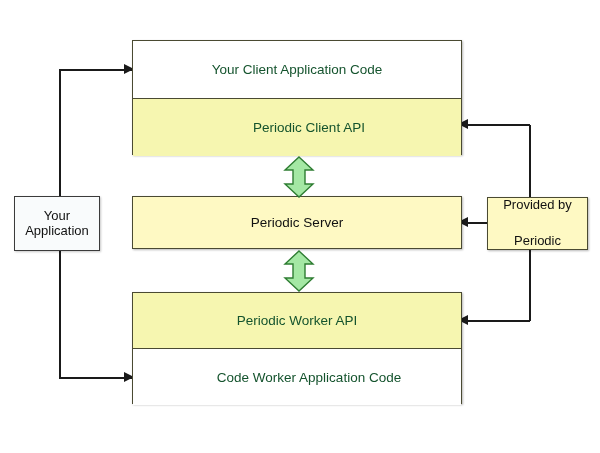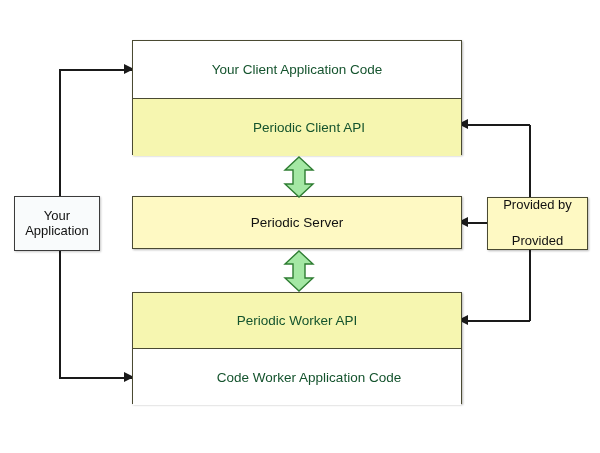--- a/index.html
+++ b/index.html
@@ -128,21 +128,21 @@
     <div class="seg seg-white seg-divider-top lbl-lg" style="height:57px;">Code Worker Application Code</div>
   </div>
 
   <div class="node box-plain" style="left:14px; top:196px; width:86px; height:55px; flex-direction:column;">
     <span class="lbl-md">Your</span>
     <span class="lbl-md">Application</span>
   </div>
 
   <div class="node box-yellow" style="left:487px; top:197px; width:101px; height:53px; flex-direction:column;justify-content:space-between;">
     <span class="lbl-md">Provided by</span>
-    <span class="lbl-md">Provided</span>
+    <span class="lbl-md">Periodic</span>
   </div>
 
   <svg class="dblarrow" style="left:283px; top:156px;" width="32" height="42" viewBox="0 0 32 42">
     <polygon points="16,1 30,14 22,14 22,28 30,28 16,41 2,28 10,28 10,14 2,14" fill="#A4E8A4" stroke="#2E7D32" stroke-width="1.4" stroke-linejoin="miter"></polygon>
   </svg>
 
   <svg class="dblarrow" style="left:283px; top:250px;" width="32" height="42" viewBox="0 0 32 42">
     <polygon points="16,1 30,14 22,14 22,28 30,28 16,41 2,28 10,28 10,14 2,14" fill="#A4E8A4" stroke="#2E7D32" stroke-width="1.4" stroke-linejoin="miter"></polygon>
   </svg>
 

